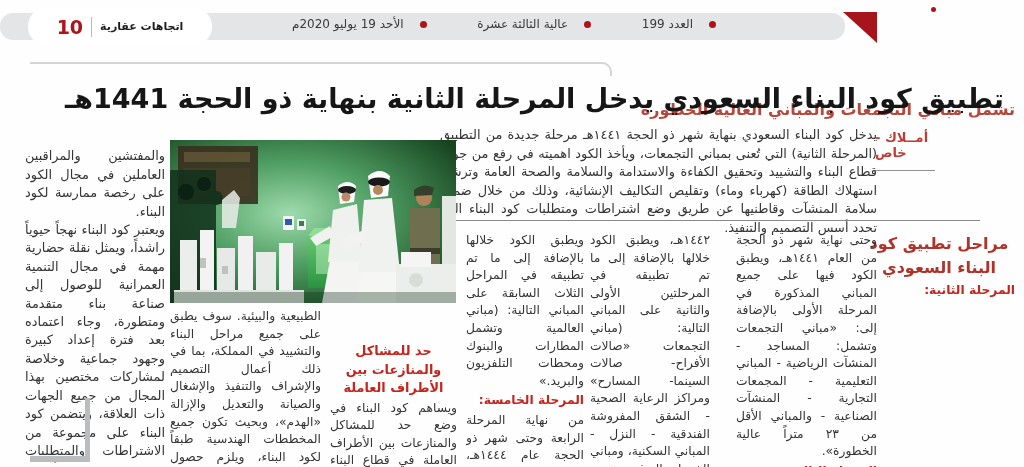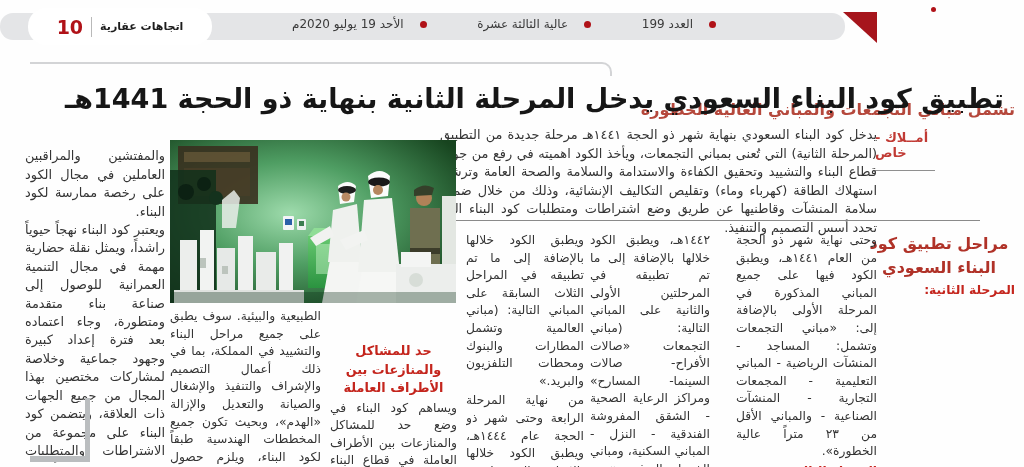--- a/index.html
+++ b/index.html
@@ -188,20 +188,21 @@
 
   </div>
 
   <div class="col c3">
     <p>١٤٤٢هـ، ويطبق الكود خلالها بالإضافة إلى ما تم تطبيقه في المرحلتين الأولى والثانية على المباني التالية: (مباني التجمعات «صالات الأفراح- صالات السينما- المسارح» ومراكز الرعاية الصحية - الشقق المفروشة الفندقية - النزل - المباني السكنية، ومباني الخدمات الترفيهية.».</p>
 
   </div>
 
   <div class="col c4">
     <p>ويطبق الكود خلالها بالإضافة إلى ما تم تطبيقه في المراحل الثلاث السابقة على المباني التالية: (مباني العالمية وتشمل المطارات والبنوك ومحطات التلفزيون والبريد.»</p>
+    <p class="sub">المرحلة الخامسة:</p>
     <p>من نهاية المرحلة الرابعة وحتى شهر ذو الحجة عام ١٤٤٤هـ، ويطبق الكود خلالها بالإضافة إلى ما تم تطبيقه في المراحل الأربعة السابقة على جميع المباني المصنفة فيه.</p>
   </div>
 
   <div class="col c5">
     <p class="colhead5">حد للمشاكل والمنازعات بين الأطراف العاملة</p>
     <p>ويساهم كود البناء في وضع حد للمشاكل والمنازعات بين الأطراف العاملة في قطاع البناء والتشييد، وبين أنه تم تبني منظومة الكودات العالمية «ICC» وعدة أكواد عالمية وبما يتلاءم مع ظروف المملكة</p>
   </div>
 
   <div class="col c6">
     <p>الطبيعية والبيئية. سوف يطبق على جميع مراحل البناء والتشييد في المملكة، بما في ذلك أعمال التصميم والإشراف والتنفيذ والإشغال والصيانة والتعديل والإزالة «الهدم»، وبحيث تكون جميع المخططات الهندسية طبقاً لكود البناء، ويلزم حصول المهندسين</p>

